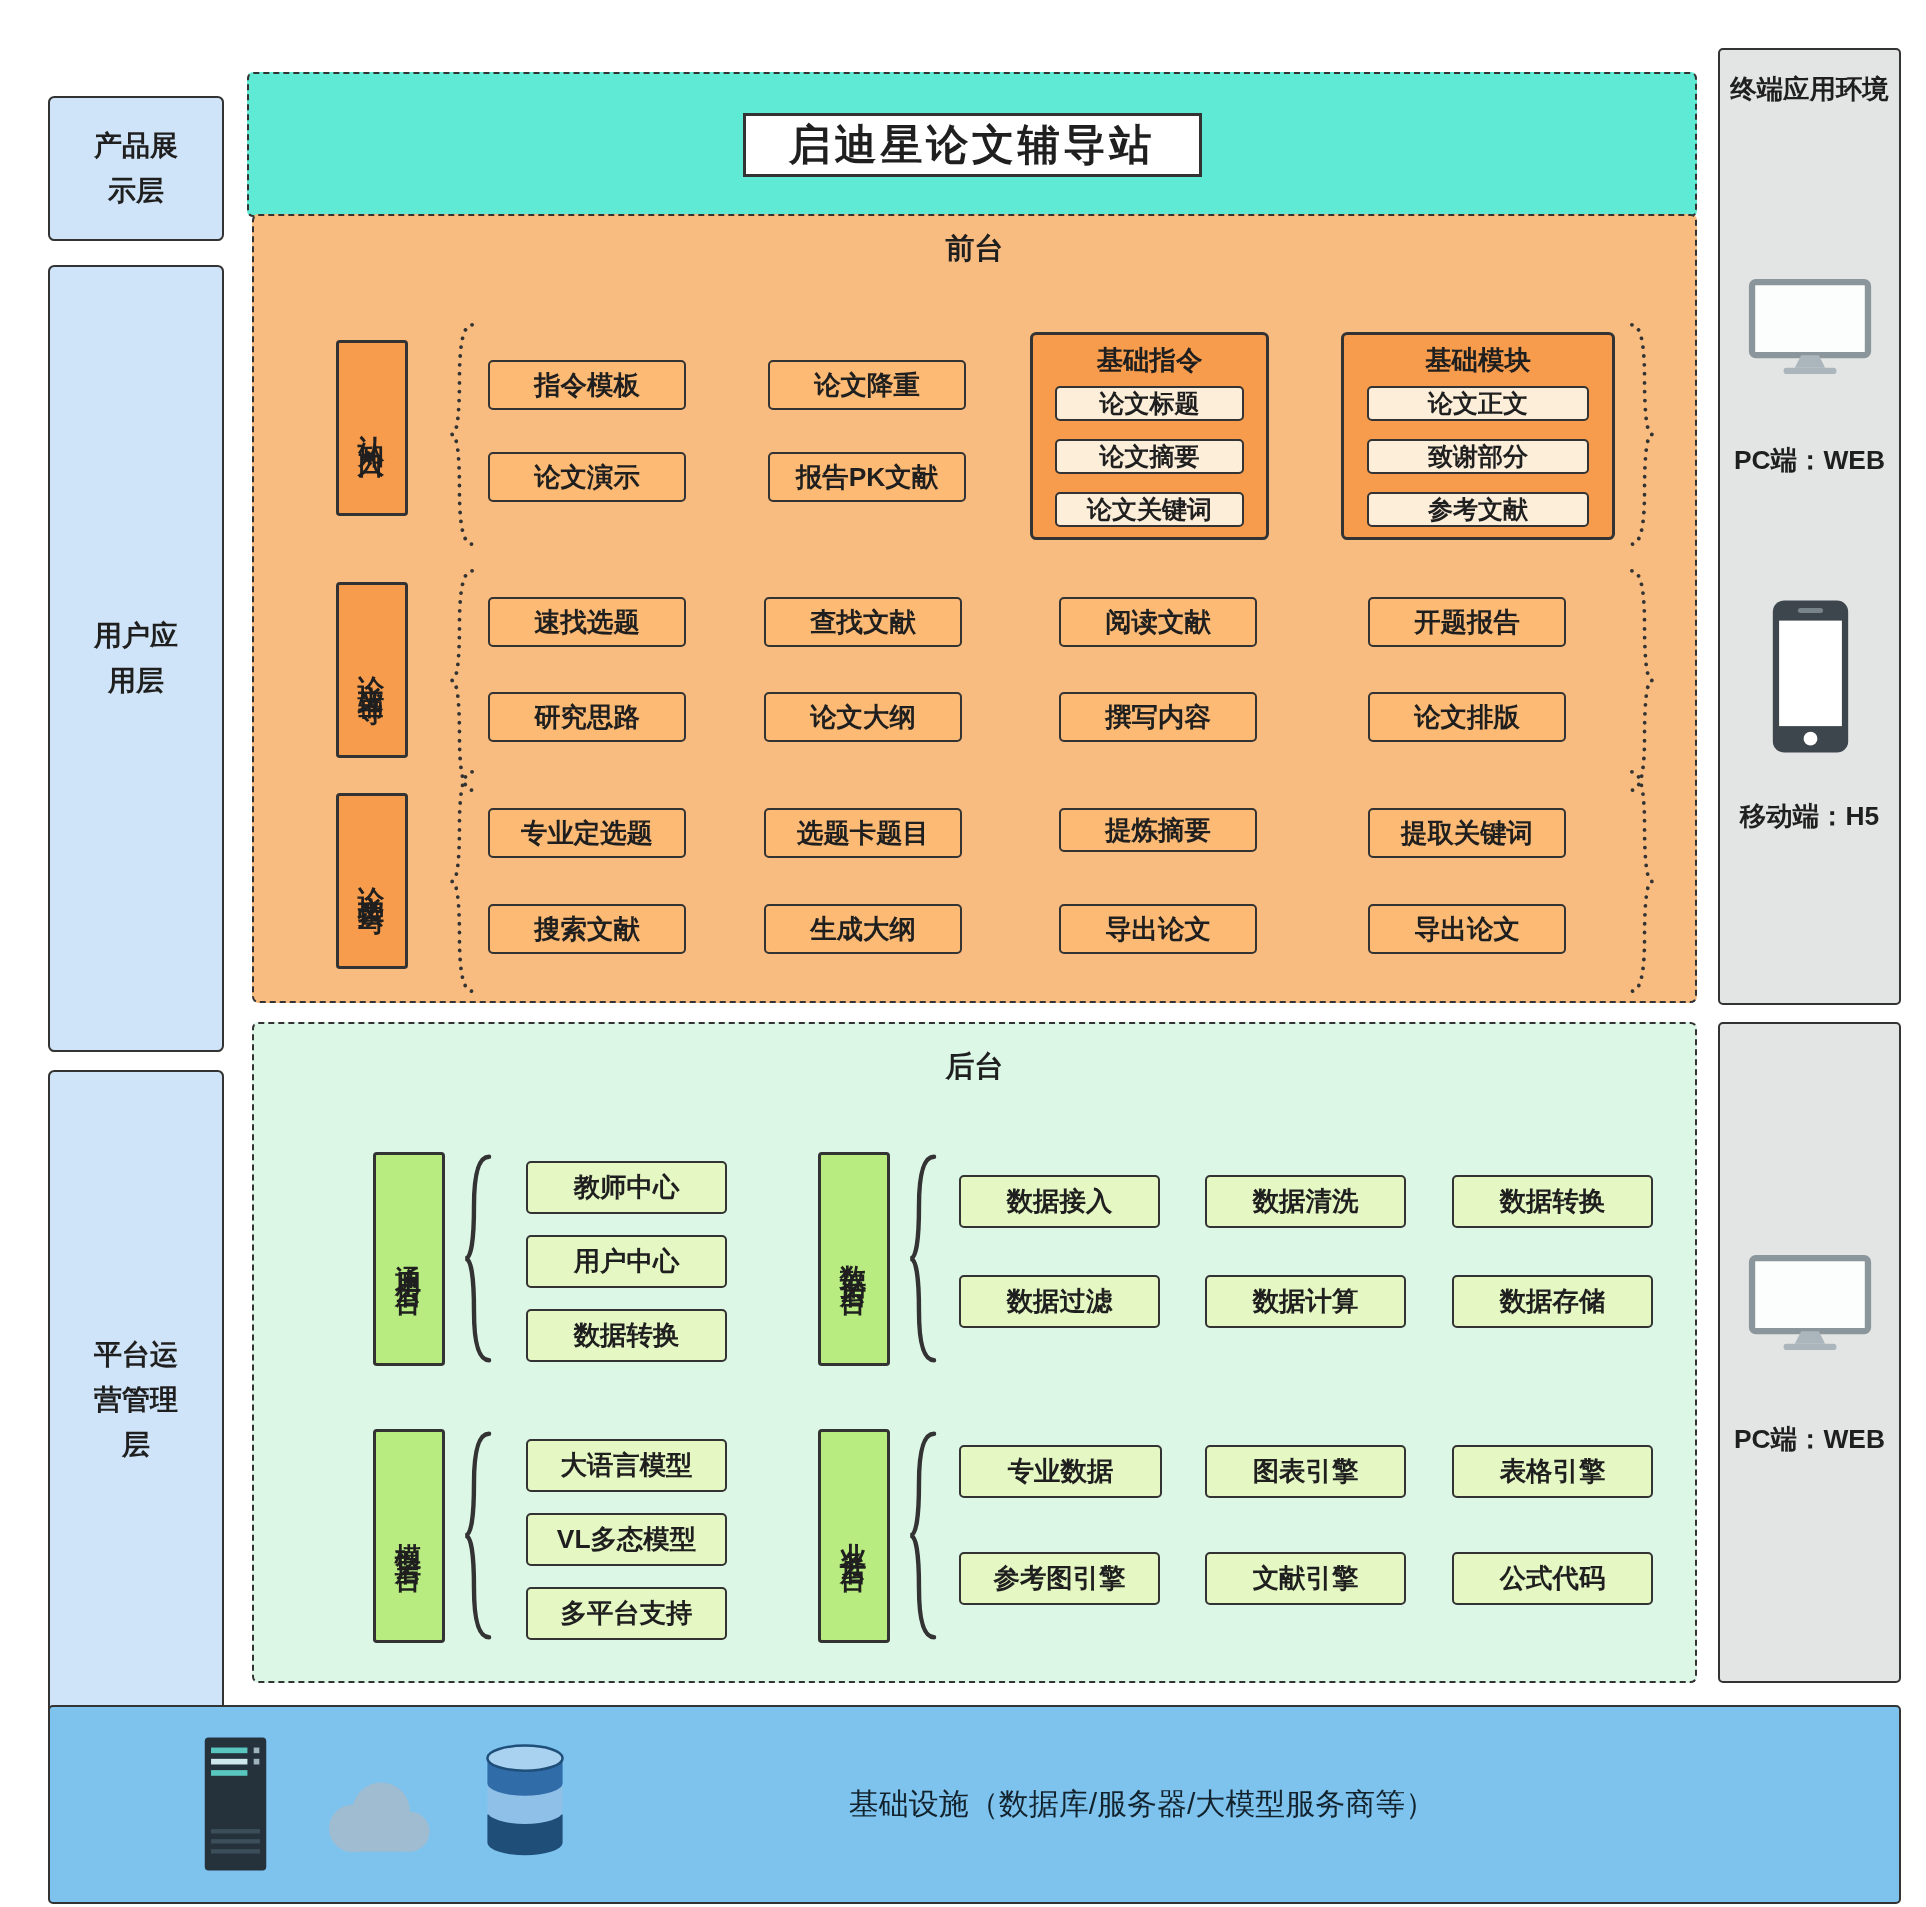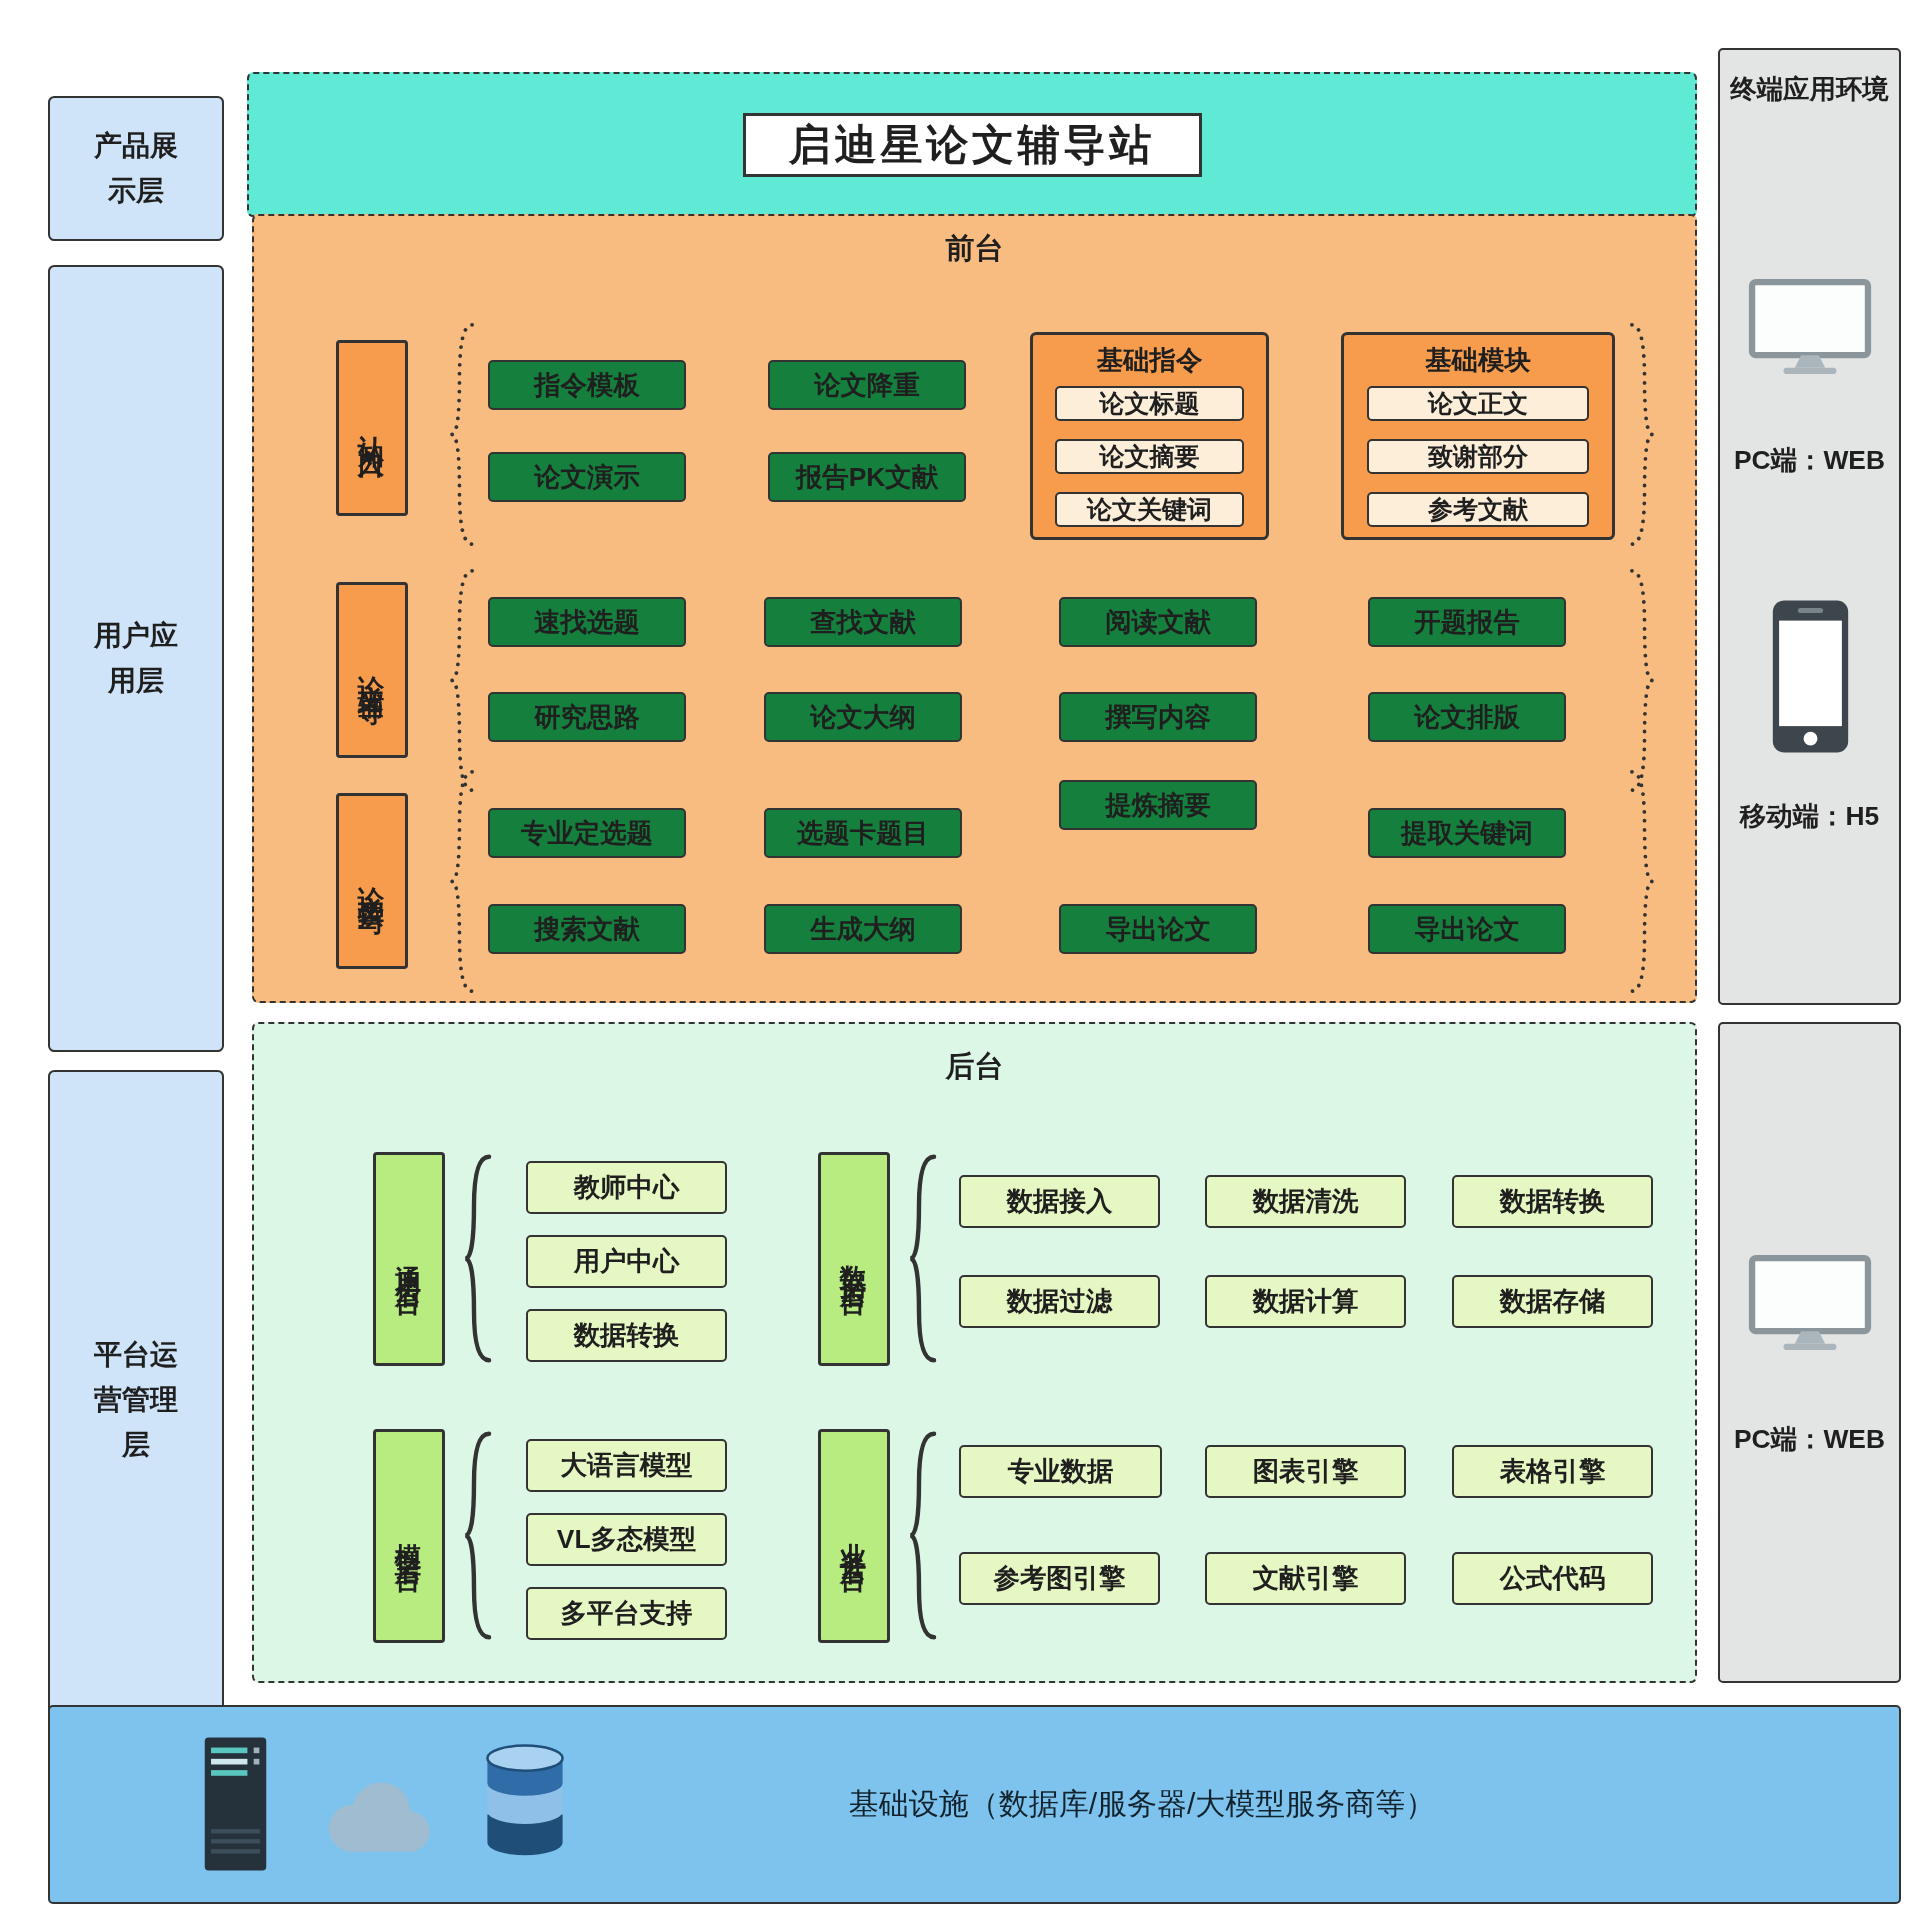--- a/index.html
+++ b/index.html
@@ -17,21 +17,21 @@
   .titlebox{background:#fff;border:3.8px solid #333;font-size:42px;font-weight:bold;letter-spacing:3.8px;}
   .front{background:#f8bc80;}
   .back{background:#dcf7e6;}
   .seclabel{font-size:29px;font-weight:bold;}
   
   .vside{border:3.1px solid #333;border-radius:3.8px;font-size:26.4px;font-weight:bold;
          writing-mode:vertical-rl;text-orientation:upright;letter-spacing:7.6px;}
   .sideo{background:#f79c4d;}
   .sideg{background:#b9ec80;}
   
-  .item{background:#15803d;border:2.5px solid #333;border-radius:5px;font-size:26.4px;font-weight:600;}
+  .item{background:#fdba74;border:2.5px solid #333;border-radius:5px;font-size:26.4px;font-weight:600;}
   .itemb{background:#e5f7c2;border:2.5px solid #333;border-radius:5px;font-size:26.4px;font-weight:600;}
   
   .group{background:#f79c4d;border:3.1px solid #333;border-radius:6.3px;}
   .ghead{font-size:26.4px;font-weight:bold;}
   .gitem{background:#fdeeda;border:2.5px solid #333;border-radius:5px;font-size:25px;font-weight:600;}
   
   .gray{background:#e3e4e4;border:2.5px solid #333;border-radius:5px;}
   .graytitle{font-size:26.4px;font-weight:bold;}
   .termlabel{font-size:26.4px;font-weight:600;}
   
@@ -102,21 +102,21 @@
   </svg>
 
   <div class="abs flexc vside sideo" style="left:336px;top:793px;width:72px;height:176px">论文撰写</div>
   <svg class="abs" style="left:448px;top:768px" width="28" height="227" viewBox="0 0 44 360">
     <path d="M38,6 Q18,6 18,90 Q18,180 6,180 Q18,180 18,270 Q18,354 38,354" fill="none" stroke="#333" stroke-width="6" stroke-dasharray="0.1 14" stroke-linecap="round"></path>
   </svg>
   <div class="abs flexc item" style="left:488px;top:808px;width:198px;height:50px">专业定选题</div>
   <div class="abs flexc item" style="left:488px;top:904px;width:198px;height:50px">搜索文献</div>
   <div class="abs flexc item" style="left:764px;top:808px;width:198px;height:50px">选题卡题目</div>
   <div class="abs flexc item" style="left:764px;top:904px;width:198px;height:50px">生成大纲</div>
-  <div class="abs flexc item" style="left:1059px;top:780px;width:198px;height:50px">提炼摘要</div>
+  <div class="abs flexc item" style="left:1059px;top:808px;width:198px;height:44px">提炼摘要</div>
   <div class="abs flexc item" style="left:1059px;top:904px;width:198px;height:50px">导出论文</div>
   <div class="abs flexc item" style="left:1368px;top:808px;width:198px;height:50px">提取关键词</div>
   <div class="abs flexc item" style="left:1368px;top:904px;width:198px;height:50px">导出论文</div>
   <svg class="abs" style="left:1628px;top:768px" width="28" height="227" viewBox="0 0 44 360">
     <path d="M6,6 Q26,6 26,90 Q26,180 38,180 Q26,180 26,270 Q26,354 6,354" fill="none" stroke="#333" stroke-width="6" stroke-dasharray="0.1 14" stroke-linecap="round"></path>
   </svg>
 
   <div class="abs dashc back" style="left:252px;top:1022px;width:1445px;height:661px"></div>
   <div class="abs flexc seclabel" style="left:252px;top:1050px;width:1445px;height:33px">后台</div>
 

